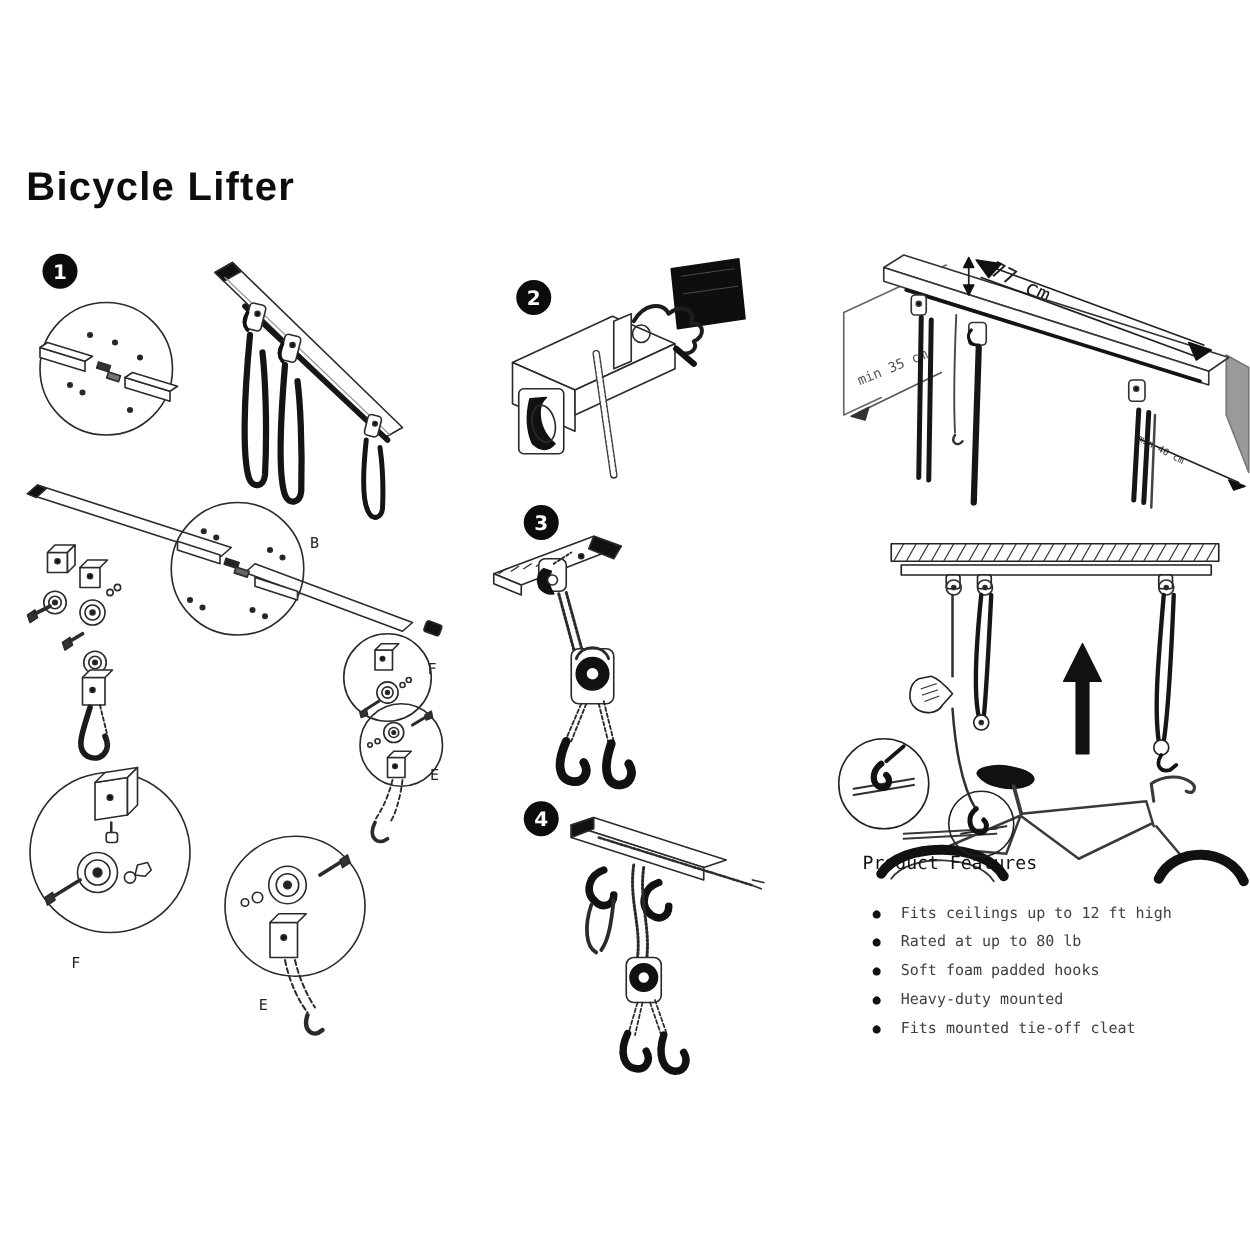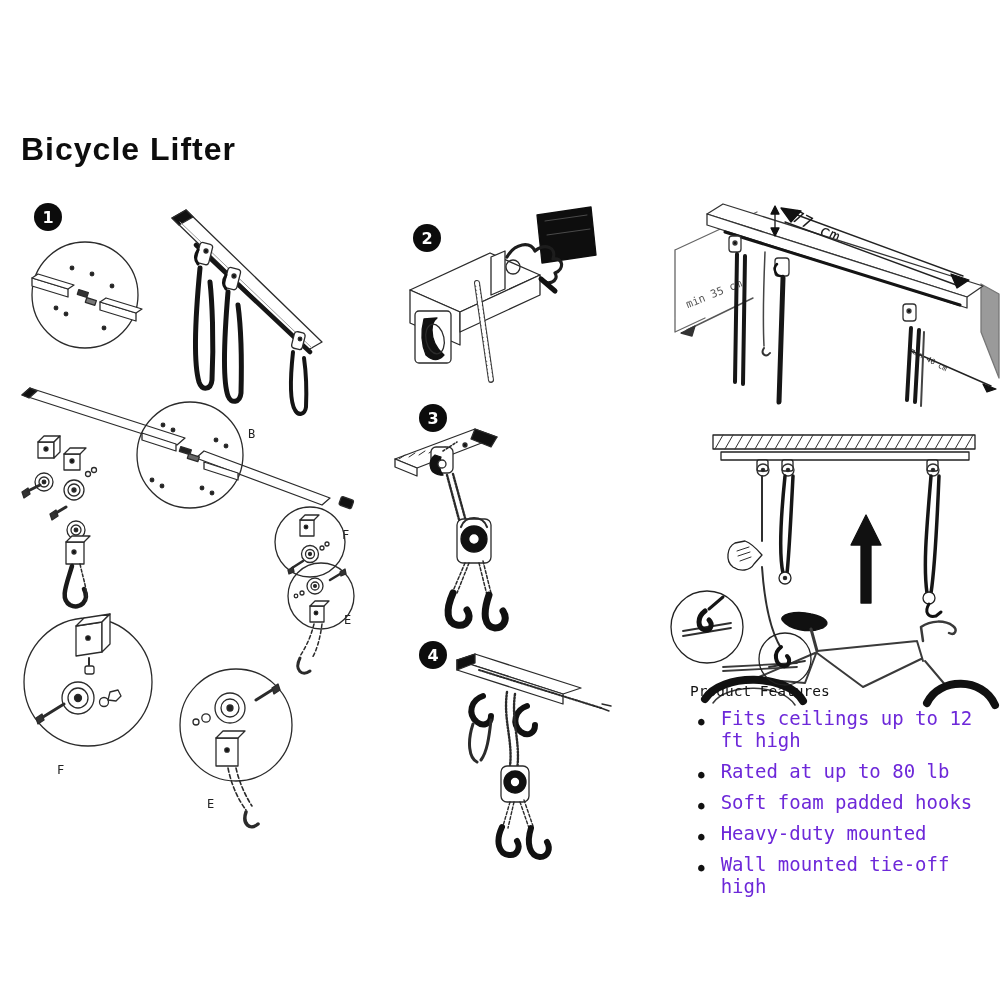--- a/index.html
+++ b/index.html
@@ -9,24 +9,24 @@
               font-weight:bold;font-size:32px;letter-spacing:1px;color:#0d0d0d;margin:0;text-align:center;}
   .step-badge{position:absolute;width:28px;height:28px;border-radius:50%;background:#0c0c0c;
               color:#fff;display:flex;align-items:center;justify-content:center;
               font-family:"DejaVu Sans",sans-serif;font-weight:bold;font-size:16px;}
   .part-label{position:absolute;font-size:12px;color:#222;}
   .dim-label{position:absolute;white-space:nowrap;color:#1c1c1c;}
   .dim-77{left:798px;top:206px;font-size:17px;transform:rotate(27deg);transform-origin:left top;}
   .dim-35{left:684px;top:299px;font-size:11px;color:#555;transform:rotate(-22deg);transform-origin:left top;}
   .dim-40{left:913px;top:346px;font-size:7.5px;transform:rotate(28deg);transform-origin:left top;}
   .features{position:absolute;left:690px;top:683px;width:305px;}
-  .features-heading{font-size:14.5px;margin-bottom:8px;color:#111;}
+  .features-heading{font-size:14.5px;margin-bottom:24px;color:#111;}
   .feature-row{display:flex;align-items:baseline;margin:0 0 9px 8px;}
   .bullet{font-size:11px;margin-right:16px;color:#111;}
-  .feature-text{font-size:19px;color:#6d28d9;}
+  .feature-text{font-size:12px;color:#404040;}
   svg{position:absolute;overflow:visible;}
   svg *{vector-effect:non-scaling-stroke;}
 </style>
 </head>
 <body>
 
 <div class="canvas">
 
   <h1 class="page-title">Bicycle Lifter</h1>
 
@@ -417,17 +417,17 @@
     <div class="feature-row">
       <span class="bullet">●</span>
       <span class="feature-text">Soft foam padded hooks</span>
       </div>
     <div class="feature-row">
       <span class="bullet">●</span>
       <span class="feature-text">Heavy-duty mounted</span>
       </div>
     <div class="feature-row">
       <span class="bullet">●</span>
-      <span class="feature-text">Wall mounted tie-off high</span>
+      <span class="feature-text">Fits mounted tie-off cleat</span>
       </div>
   </div>
 
 </div>
 
 </body></html>

